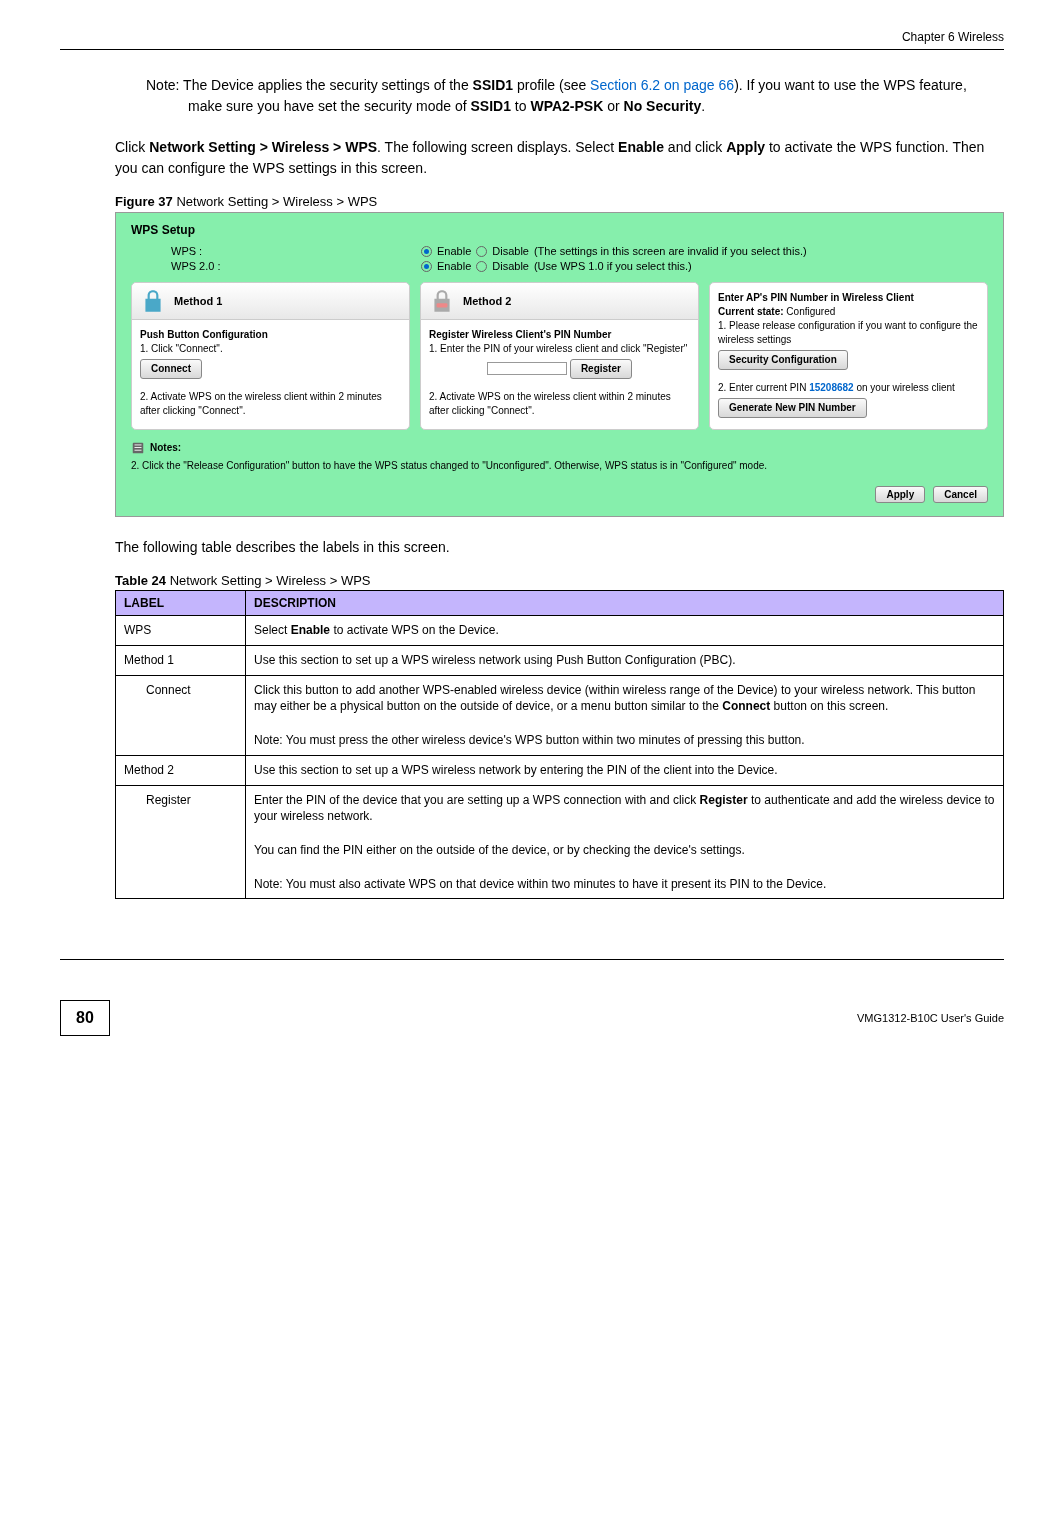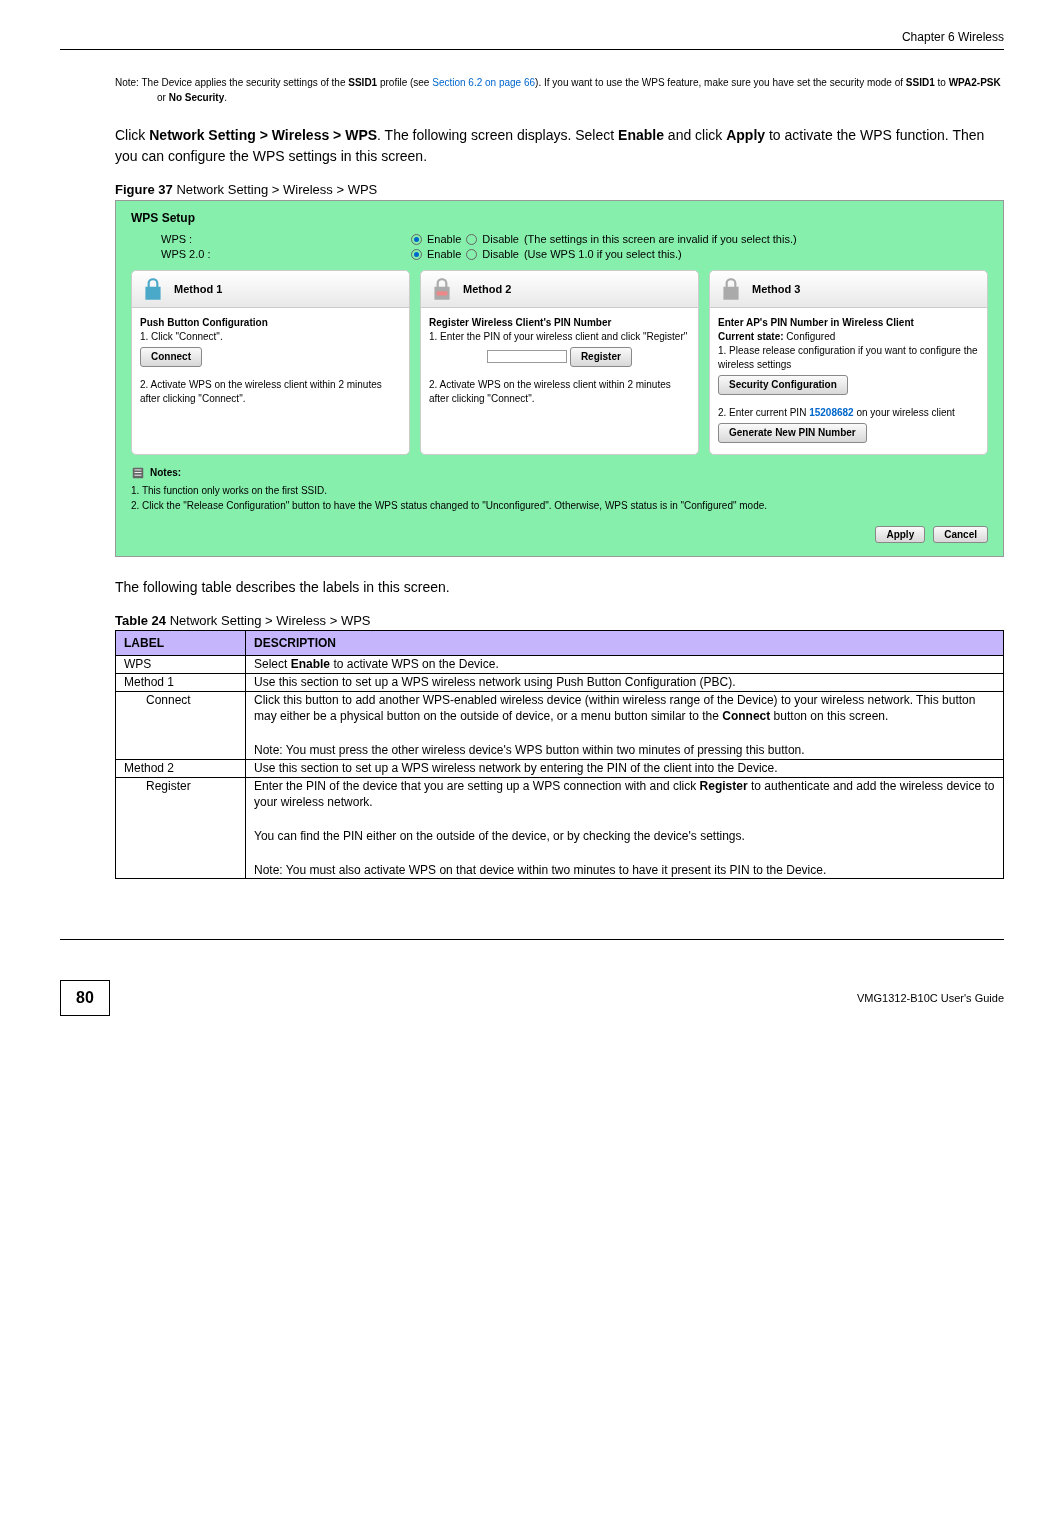--- a/index.html
+++ b/index.html
@@ -19,23 +19,23 @@
       display: flex;
       justify-content: flex-end;
       font-size: 12px;
       margin-bottom: 5px;
     }
     .header-line {
       border-bottom: 1px solid #000;
       margin-bottom: 25px;
     }
     .note-block {
-      margin-left: 55px;
+      margin-left: 86px;
       margin-bottom: 20px;
-      font-size: 10px;
+      font-size: 14px;
       line-height: 1.5;
       text-indent: -42px;
       padding-left: 42px;
     }
     .note-block .link {
       color: #0066cc;
     }
     .body-text {
       margin-left: 55px;
       font-size: 14px;
@@ -55,21 +55,21 @@
       margin-bottom: 20px;
     }
     .wps-setup-title {
       font-weight: bold;
       font-size: 12px;
       margin-bottom: 8px;
     }
     .wps-row {
       display: flex;
       font-size: 11px;
-      margin-left: 30px;
+      margin-left: 40px;
       margin-bottom: 3px;
     }
     .wps-label {
       width: 250px;
     }
     .wps-value {
       display: flex;
       align-items: center;
       gap: 5px;
     }
@@ -169,21 +169,21 @@
     }
     .desc-table th {
       background: #c4b5fd;
       border: 1px solid #000;
       padding: 5px 8px;
       text-align: left;
       font-weight: bold;
     }
     .desc-table td {
       border: 1px solid #000;
-      padding: 0 8px;
+      padding: 6px 8px;
       vertical-align: top;
       line-height: 1.4;
     }
     .desc-table td:first-child {
       width: 130px;
     }
     .indent-cell {
       padding-left: 30px !important;
     }
     .footer-row {
@@ -286,28 +286,20 @@
       </div>
       <div class="method-body">
         <div class="subtitle">Register Wireless Client's PIN Number</div>
         <div>1. Enter the PIN of your wireless client and click "Register"</div>
         <div style="text-align:center"><input type="text" style="width: 80px; font-size: 10px; border: 1px solid rgb(153, 153, 153);"> <span class="btn">Register</span></div>
         <div style="margin-top:8px">2. Activate WPS on the wireless client within 2 minutes after clicking "Connect".</div>
       </div>
     </div>
 
     <div class="method-box">
-      <div class="method-header">
-        <span class="lock-icon">
-          <svg viewBox="0 0 24 24">
-              <path fill="#aaa" d="M12 2C9 2 7 4 7 7v3H5v12h14V10h-2V7c0-3-2-5-5-5zm0 2c2 0 3 1 3 3v3H9V7c0-2 1-3 3-3z"></path>
-            </svg>
-        </span>
-        <span>Method 3</span>
-      </div>
       <div class="method-body">
         <div class="subtitle">Enter AP's PIN Number in Wireless Client</div>
         <div><b>Current state: </b><span>Configured</span></div>
         <div>1. Please release configuration if you want to configure the wireless settings</div>
         <span class="btn">Security Configuration</span>
         <div style="margin-top:8px">
           <span>2. Enter current PIN </span><span class="pin-number">15208682</span><span> on your wireless client</span>
         </div>
         <span class="btn">Generate New PIN Number</span>
       </div>
@@ -319,21 +311,20 @@
       <span class="note-icon">
         <svg viewBox="0 0 16 16">
             <rect x="2" y="2" width="12" height="12" fill="#666" rx="1"></rect>
             <rect x="4" y="4" width="8" height="1" fill="#fff"></rect>
             <rect x="4" y="7" width="8" height="1" fill="#fff"></rect>
             <rect x="4" y="10" width="8" height="1" fill="#fff"></rect>
           </svg>
       </span>
       <span>Notes:</span>
     </div>
-    <div>1. This function only works on the first SSID.</div>
     <div>2. Click the "Release Configuration" button to have the WPS status changed to "Unconfigured". Otherwise, WPS status is in "Configured" mode.</div>
   </div>
 
   <div class="bottom-buttons">
     <span class="btn">Apply</span>
     <span class="btn">Cancel</span>
   </div>
 </div>
 
 <div class="body-text">The following table describes the labels in this screen.</div>

